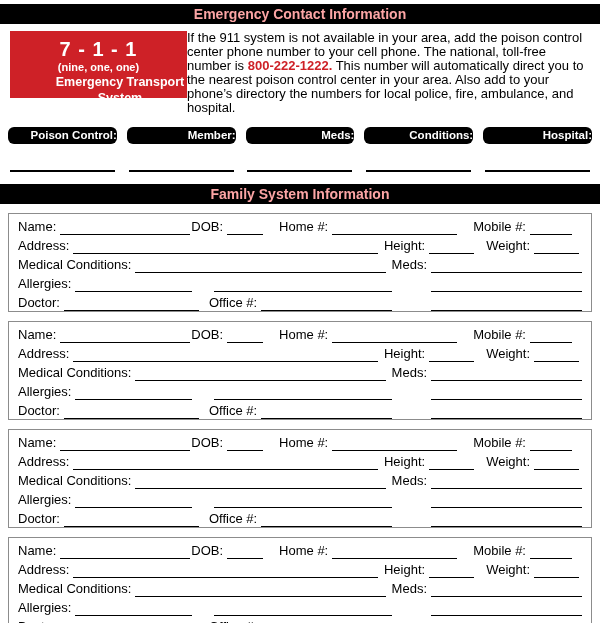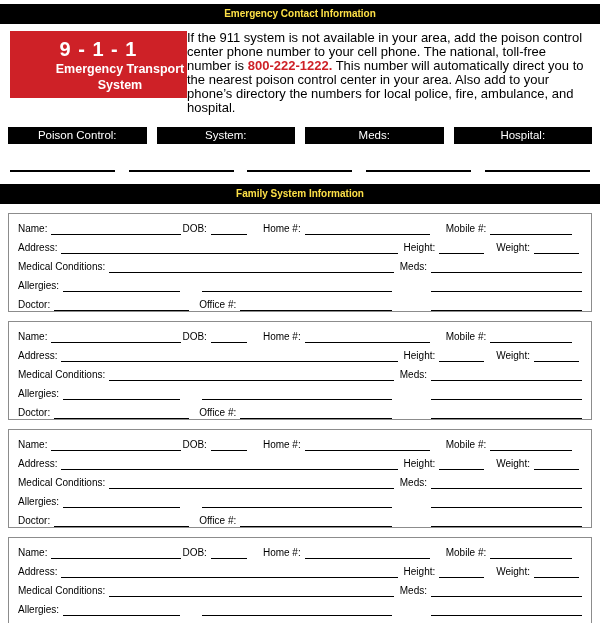--- a/index.html
+++ b/index.html
@@ -3,87 +3,91 @@
 <meta charset="utf-8">
 <style>
   * { margin:0; padding:0; box-sizing:border-box; }
   html,body { width:600px; }
   body {
     height:623px; overflow:hidden; background:#ffffff;
     font-family:"Liberation Sans", sans-serif; color:#111111;
   }
   
   .bar {
-    background:#000000; color:#fde047; height:20px; line-height:20px;
-    text-align:center; font-weight:bold; font-size:10px;
+    background:#000000; color:#fca5a5; height:20px; line-height:20px;
+    text-align:center; font-weight:bold; font-size:14px;
   }
   .bar-top { margin-top:4px; }
   .bar-family { margin-top:12px; }
   
   .intro { display:flex; margin:7px 6px 0 10px; }
   .red-box {
     width:177px; height:67px; background:#ce2127; color:#ffffff;
     text-align:center; padding-top:7px; flex:none;
   }
   .red-box .num { font-size:20px; font-weight:bold; line-height:23px; letter-spacing:1px; }
   .red-box .spelled { font-size:11px; font-weight:bold; line-height:13px; }
   .red-box .subtitle { font-size:12.5px; font-weight:bold; line-height:16px;padding-left:43px; }
   .intro-text { flex:1; margin-left:0; margin-right:2px; font-size:13px; line-height:14px; color:#000; }
   .phone { color:#ce2127; font-weight:bold; }
   
   .contact-row { display:flex; gap:10px; margin:12px 8px 0 8px; }
   .contact-cell { flex:1; }
   .contact-label {
     background:#000000; color:#ffffff; height:17px; line-height:17px;
-    text-align:center; font-weight:normal; font-size:11.5px; white-space:nowrap;
+    text-align:right; font-weight:bold; font-size:11.5px; white-space:nowrap;border-radius:6px;
   }
   .contact-blank-row { display:flex; gap:10px; margin:20px 8px 0 8px; }
   .contact-blank-cell { flex:1; display:flex; justify-content:center; }
   .contact-blank { width:105px; height:8px; border-bottom:2px solid #000; }
   
   .blocks { margin-top:9px; }
   .member-block {
     height:99px; border:1px solid #8c8c8c; margin:0 8px 9px 8px;
     padding:2px 9px 0 9px;
   }
-  .frow { display:flex; align-items:flex-end; height:19px; font-size:10px; white-space:nowrap; }
+  .frow { display:flex; align-items:flex-end; height:19px; font-size:13px; white-space:nowrap; }
   .lbl { padding-bottom:1px; color:#000; }
   .blank { border-bottom:1.5px solid #000; height:10px; }
   .ml4{margin-left:4px;} .ml6{margin-left:6px;} .ml10{margin-left:10px;}
   .ml12{margin-left:12px;} .ml14{margin-left:1px;} .ml16{margin-left:16px;}
   .ml22{margin-left:22px;} .ml39{margin-left:39px;}
   .grow { flex:1; }
   .w36{width:36px;} .w45{width:45px;} .w117{width:117px;}
   .w125{width:125px;} .w130{width:130px;} .w135{width:135px;} .w151{width:151px;}
   .mr10{margin-right:10px;} .mr3{margin-right:3px;}
 </style>
 </head>
 <body>
 
 <div class="bar bar-top">
   <span>Emergency Contact Information</span>
 </div>
 
 <div class="intro">
   <div class="red-box">
-    <div class="num">9 - 1 - 1</div>
+    <div class="num">7 - 1 - 1</div>
+    <div class="spelled">(nine, one, one)</div>
     <div class="subtitle">Emergency Transport System</div>
   </div>
   <p class="intro-text"><span>If the 911 system is not available in your area, add the poison control center phone number to your cell phone. The national, toll-free number is </span><span class="phone">800-222-1222.</span><span> This number will automatically direct you to the nearest poison control center in your area. Also add to your phone’s directory the numbers for local police, fire, ambulance, and hospital.</span></p>
 </div>
 
 <div class="contact-row">
   <div class="contact-cell">
     <div class="contact-label">Poison Control:</div>
   </div>
   <div class="contact-cell">
-    <div class="contact-label">System:</div>
+    <div class="contact-label">Member:</div>
   </div>
   <div class="contact-cell">
     <div class="contact-label">Meds:</div>
+  </div>
+  <div class="contact-cell">
+    <div class="contact-label">Conditions:</div>
   </div>
   <div class="contact-cell">
     <div class="contact-label">Hospital:</div>
   </div>
 </div>
 
 <div class="contact-blank-row">
   <div class="contact-blank-cell">
       <span class="contact-blank"></span>
     </div>

